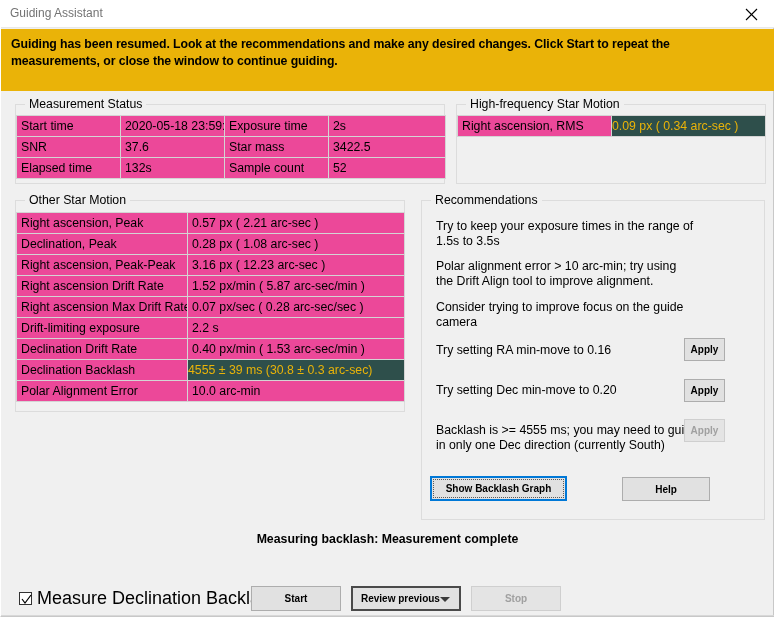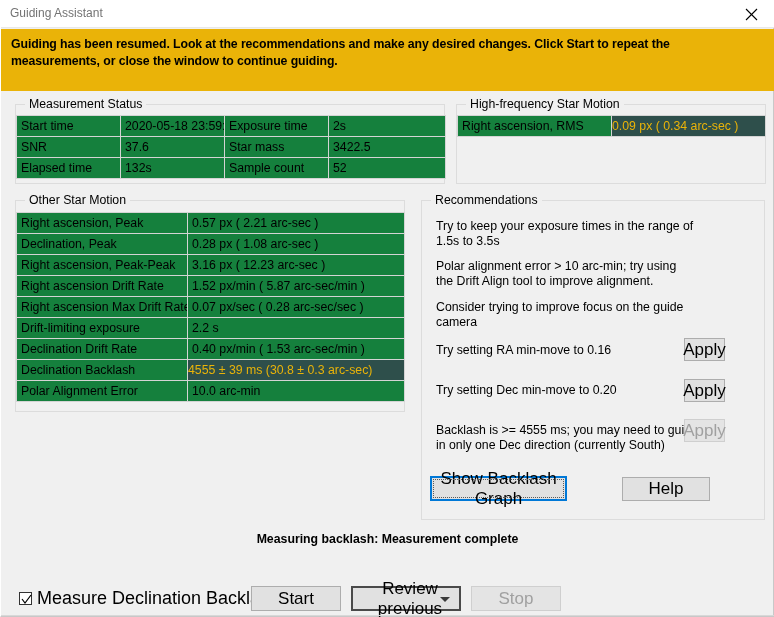--- a/index.html
+++ b/index.html
@@ -81,21 +81,21 @@
   }
   table.grid td {
     border: 1px solid #d4d4d4;
     height: 21px;
     padding: 0 0 0 4px;
     font-size: 12.3px;
     color: #000;
     white-space: nowrap;
     overflow: hidden;
     vertical-align: middle;
-    background: #15803d;
+    background: #ec4899;
   }
   table.grid td.hl {
     background: #2e4f4b;
     color: #eab308;
     padding-left: 0;
   }
   table.grid td.clip { text-overflow: clip; }
 
   
   #recs .rec-text {
@@ -105,25 +105,26 @@
     line-height: 15px;
     color: #000;
     white-space: pre-line;
   }
   
   .btn {
     position: absolute;
     background: #e1e1e1;
     border: 1px solid #adadad;
     font-family: "Liberation Sans", sans-serif;
-    font-size: 17px;
+    font-size: 10px;
     color: #000;
     display: flex; align-items: center; justify-content: center;
     cursor: default;
     padding: 0;
+    font-weight: bold;
   }
   .btn.disabled {
     background: #e4e4e4;
     border-color: #cfcfcf;
     color: #a0a0a0;
   }
   .btn.focused {
     border: 2px solid #0078d7;
     background: #e1e1e1;
   }

